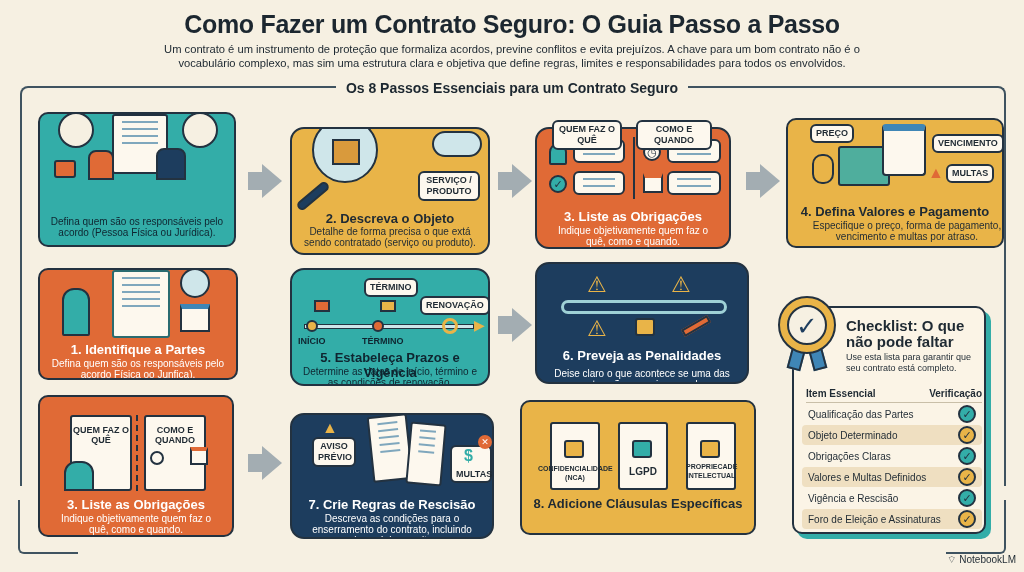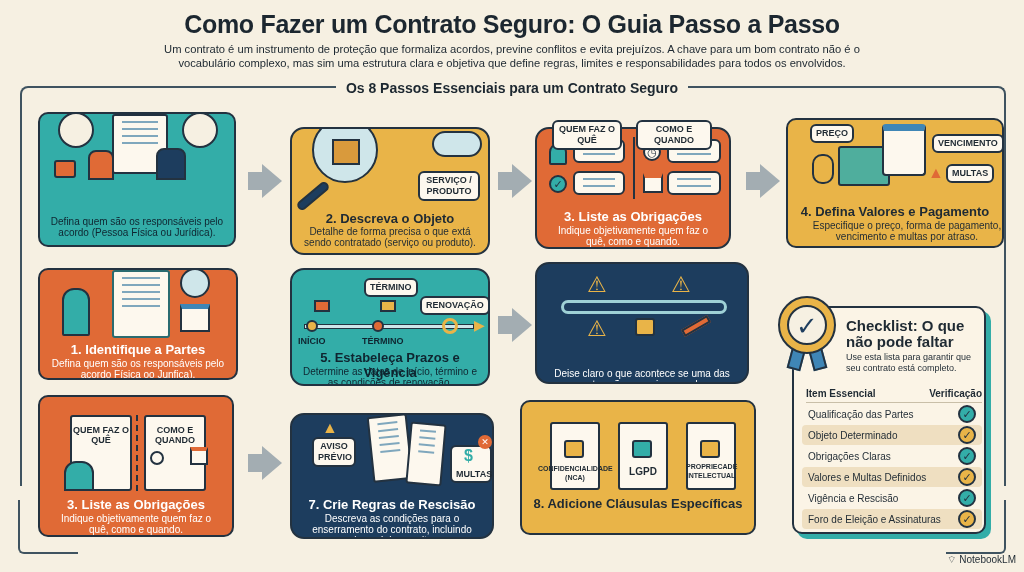--- a/index.html
+++ b/index.html
@@ -210,20 +210,21 @@
 </div>
 <div class="arrow" style="left:512px;top:308px;"></div>
 
 <div class="card navy" style="left:535px;top:262px;width:214px;height:122px;">
   <div style="position:absolute;left:50px;top:8px;color:#e9b448;font-size:22px;">⚠</div>
   <div style="position:absolute;left:134px;top:8px;color:#e9b448;font-size:22px;">⚠</div>
   <div style="position:absolute;left:50px;top:52px;color:#e9b448;font-size:22px;">⚠</div>
   <div style="position:absolute;left:24px;top:36px;width:166px;height:14px;border:3px solid #9fd1d6;border-radius:7px;"></div>
   <div style="position:absolute;left:98px;top:54px;width:20px;height:18px;background:#e9b448;border:2px solid #233240;border-radius:3px;"></div>
   <div style="position:absolute;left:144px;top:58px;width:30px;height:8px;background:#e06a36;border:2px solid #233240;transform:rotate(-30deg);"></div>
+  <div class="ctitle light" style="top:84px;">6. Preveja as Penalidades</div>
   <div class="cdesc light" style="top:104px;">Deise claro o que acontece se uma das partes não comprir o acordo.</div>
 </div>
 
 <div class="card orange" style="left:38px;top:395px;width:196px;height:142px;border-radius:10px;">
   <div style="position:absolute;left:96px;top:18px;width:2px;height:76px;border-left:2px dashed #233240;"></div>
   <div class="doc" style="left:30px;top:18px;width:62px;height:76px;"></div>
   <div style="position:absolute;left:32px;top:28px;width:58px;text-align:center;font-size:9px;font-weight:bold;color:#1f2a33;">QUEM FAZ O QUÊ</div>
   <div style="position:absolute;left:24px;top:64px;width:30px;height:30px;background:#33ada8;border:2px solid #233240;border-radius:12px 12px 0 0;"></div>
   <div class="doc" style="left:104px;top:18px;width:62px;height:76px;"></div>
   <div style="position:absolute;left:106px;top:28px;width:58px;text-align:center;font-size:9px;font-weight:bold;color:#1f2a33;">COMO E QUANDO</div>

